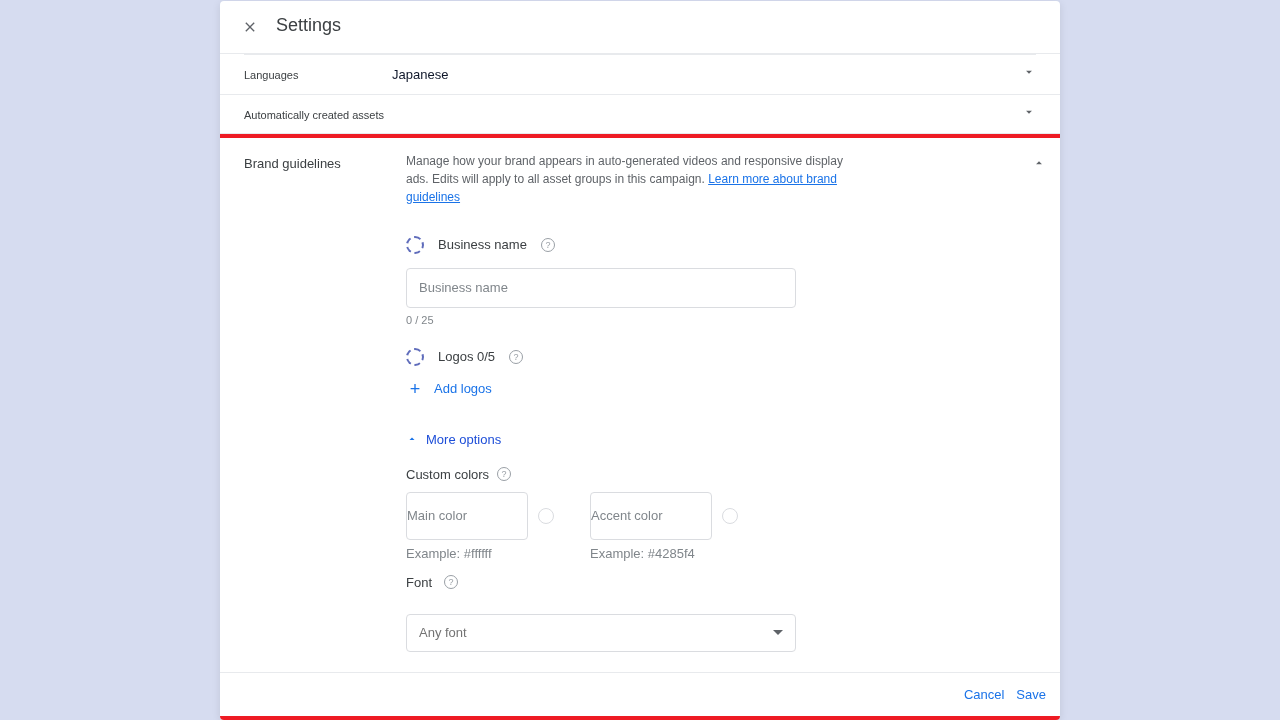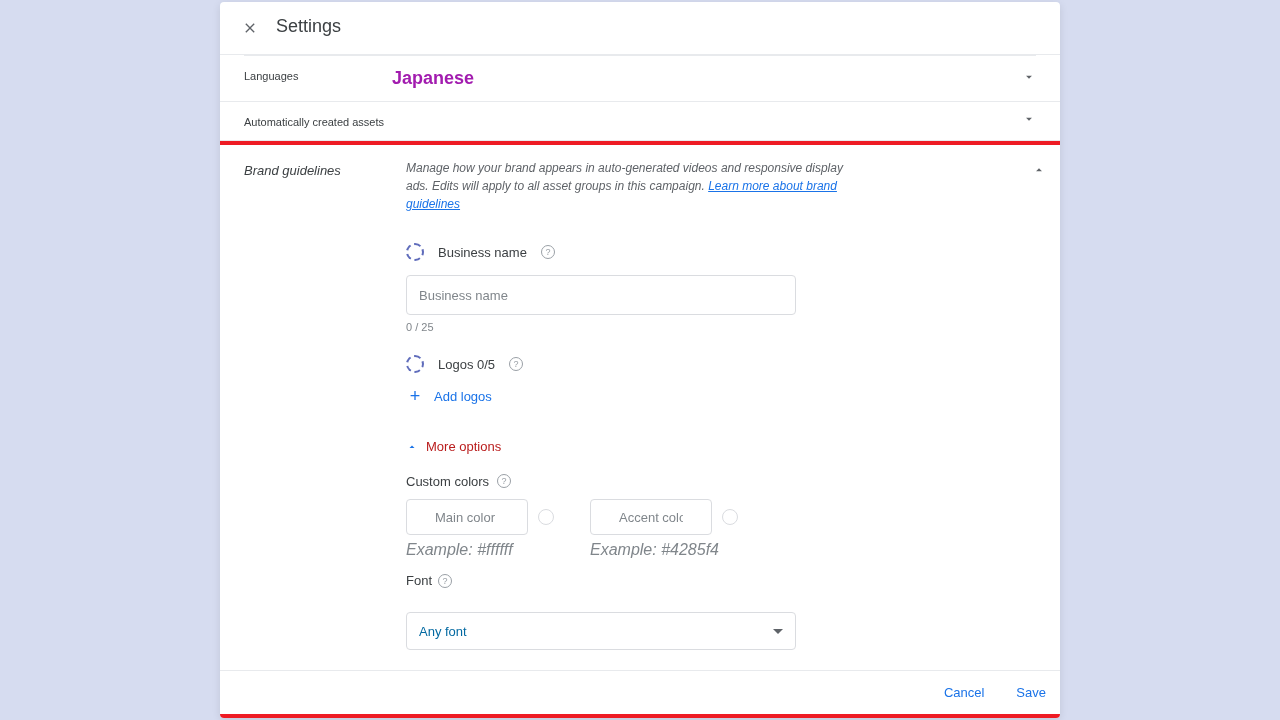--- a/index.html
+++ b/index.html
@@ -7,54 +7,54 @@
 .outer { width: 840px; background: #d6dcf0; padding: 0; }
 .window { background: #fff; border-radius: 4px; box-shadow: 0 2px 8px rgba(0,0,0,0.1); overflow: hidden; }
 .header { display: flex; align-items: flex-start; padding: 14px 18px; border-bottom: 1px solid #e8eaed; }
 .close-btn { width: 24px; height: 24px; display: flex; align-items: center; justify-content: center; cursor: pointer; margin-right: 14px; }
 .close-btn svg { width: 16px; height: 16px; }
 .title { font-size: 18px; color: #3c4043; font-weight: 400; }
 .body { padding: 0; }
 .section { border-bottom: 1px solid #e8eaed; padding: 12px 24px; display: flex; align-items: flex-start; position: relative; }
 .section-inner { display: flex; width: 100%; align-items: flex-start; }
 .sec-label { font-size: 11px; color: #3c4043; width: 148px; flex-shrink: 0; padding-top: 2px; }
-.sec-value { font-size: 18px; color: #a21caf; flex: 1; font-weight: bold; }
+.sec-value { font-size: 13px; color: #0f172a; flex: 1; }
 .chevron { position: absolute; right: 24px; top: 50%; transform: translateY(-50%); color: #5f6368; cursor: pointer; }
 .chevron svg { width: 14px; height: 14px; }
 .redbox { border: 4px solid #ee1b24; margin: 0 -20px 0 -20px; }
-.bg-section { padding: 14px 30px 12px 40px; display: flex; align-items: flex-start; position: relative; font-style: italic; }
+.bg-section { padding: 14px 30px 12px 40px; display: flex; align-items: flex-start; position: relative; }
 .bg-label { font-size: 13px; color: #3c4043; width: 162px; flex-shrink: 0; font-weight: 500; padding-top: 4px; }
 .bg-desc { font-size: 12px; color: #5f6368; flex: 1; line-height: 1.5; max-width: 440px; }
 .bg-desc a { color: #1a73e8; text-decoration: underline; cursor: pointer; }
 .bg-chev { position: absolute; right: 30px; top: 18px; color: #5f6368; cursor: pointer; }
 .bg-chev svg { width: 14px; height: 14px; }
 .content { padding: 10px 40px 20px 202px; }
 .field-head { display: flex; align-items: center; gap: 14px; margin-bottom: 14px; margin-top: 8px; }
 .dashcircle { width: 18px; height: 18px; border: 2px dashed #5f6cbb; border-radius: 50%; }
 .fh-label { font-size: 13px; color: #3c4043; }
 .help { width: 14px; height: 14px; border: 1px solid #9aa0a6; border-radius: 50%; font-size: 9px; color: #9aa0a6; display: flex; align-items: center; justify-content: center; cursor: pointer; }
 .tinput { width: 390px; height: 40px; border: 1px solid #dadce0; border-radius: 4px; padding: 0 12px; font-size: 13px; color: #3c4043; outline: none; }
 .tinput::placeholder { color: #80868b; }
 .char { width: 390px; text-align: left; font-size: 11px; color: #80868b; margin-top: 6px; }
 .addlogos { display: flex; align-items: center; gap: 10px; color: #1a73e8; font-size: 13px; cursor: pointer; margin-top: 6px; }
 .plus { width: 18px; height: 18px; display: flex; align-items: center; justify-content: center; color: #1a73e8; font-size: 18px; line-height: 1; }
-.moreopts { display: flex; align-items: center; gap: 8px; color: #b91c1c; font-size: 13px; cursor: pointer; margin-top: 34px; margin-bottom: 20px; }
+.moreopts { display: flex; align-items: center; gap: 8px; color: #1d4ed8; font-size: 13px; cursor: pointer; margin-top: 34px; margin-bottom: 20px; }
 .moreopts svg { width: 12px; height: 12px; }
 .cc-label { font-size: 13px; color: #3c4043; display: flex; align-items: flex-start; gap: 8px; margin-bottom: 10px; }
 .colors-row { display: flex; gap: 36px; }
 .color-col { }
 .color-wrap { display: flex; align-items: center; gap: 10px; }
-.cinput { width: 122px; height: 36px; border: 1px solid #dadce0; border-radius: 4px; padding: 0 28px; font-size: 13px; outline: none; }
+.cinput { width: 122px; height: 48px; border: 1px solid #dadce0; border-radius: 4px; padding: 0 0; font-size: 13px; outline: none; }
 .cinput::placeholder { color: #80868b; }
 .swatch { width: 16px; height: 16px; border: 1px solid #dadce0; border-radius: 50%; background: #fff; }
-.example { font-size: 16px; color: #80868b; margin-top: 6px; font-style: italic; }
-.font-label { font-size: 13px; color: #3c4043; display: flex; align-items: center; gap: 6px; margin-top: 14px; margin-bottom: 24px; }
-.select { width: 390px; height: 38px; border: 1px solid #dadce0; border-radius: 4px; padding: 0 12px; font-size: 13px; color: #0369a1; display: flex; align-items: center; justify-content: space-between; cursor: pointer; }
+.example { font-size: 13px; color: #80868b; margin-top: 6px; }
+.font-label { font-size: 13px; color: #3c4043; display: flex; align-items: center; gap: 12px; margin-top: 14px; margin-bottom: 24px; }
+.select { width: 390px; height: 38px; border: 1px solid #dadce0; border-radius: 4px; padding: 0 12px; font-size: 13px; color: #737373; display: flex; align-items: center; justify-content: space-between; cursor: pointer; }
 .select .caret { width: 0; height: 0; border-left: 5px solid transparent; border-right: 5px solid transparent; border-top: 5px solid #5f6368; }
-.footer { border-top: 1px solid #e8eaed; padding: 14px 30px; display: flex; justify-content: flex-end; gap: 32px; }
+.footer { border-top: 1px solid #e8eaed; padding: 14px 30px; display: flex; justify-content: flex-end; gap: 12px; }
 .fbtn { font-size: 13px; color: #1a73e8; cursor: pointer; background: none; border: none; font-weight: 500; }
 .top-border { border-top: 1px solid #e8eaed; margin: 0 24px; }
 </style>
 </head>
 <body>
 
 <div class="outer">
 <div class="window">
 
   <div class="header">

